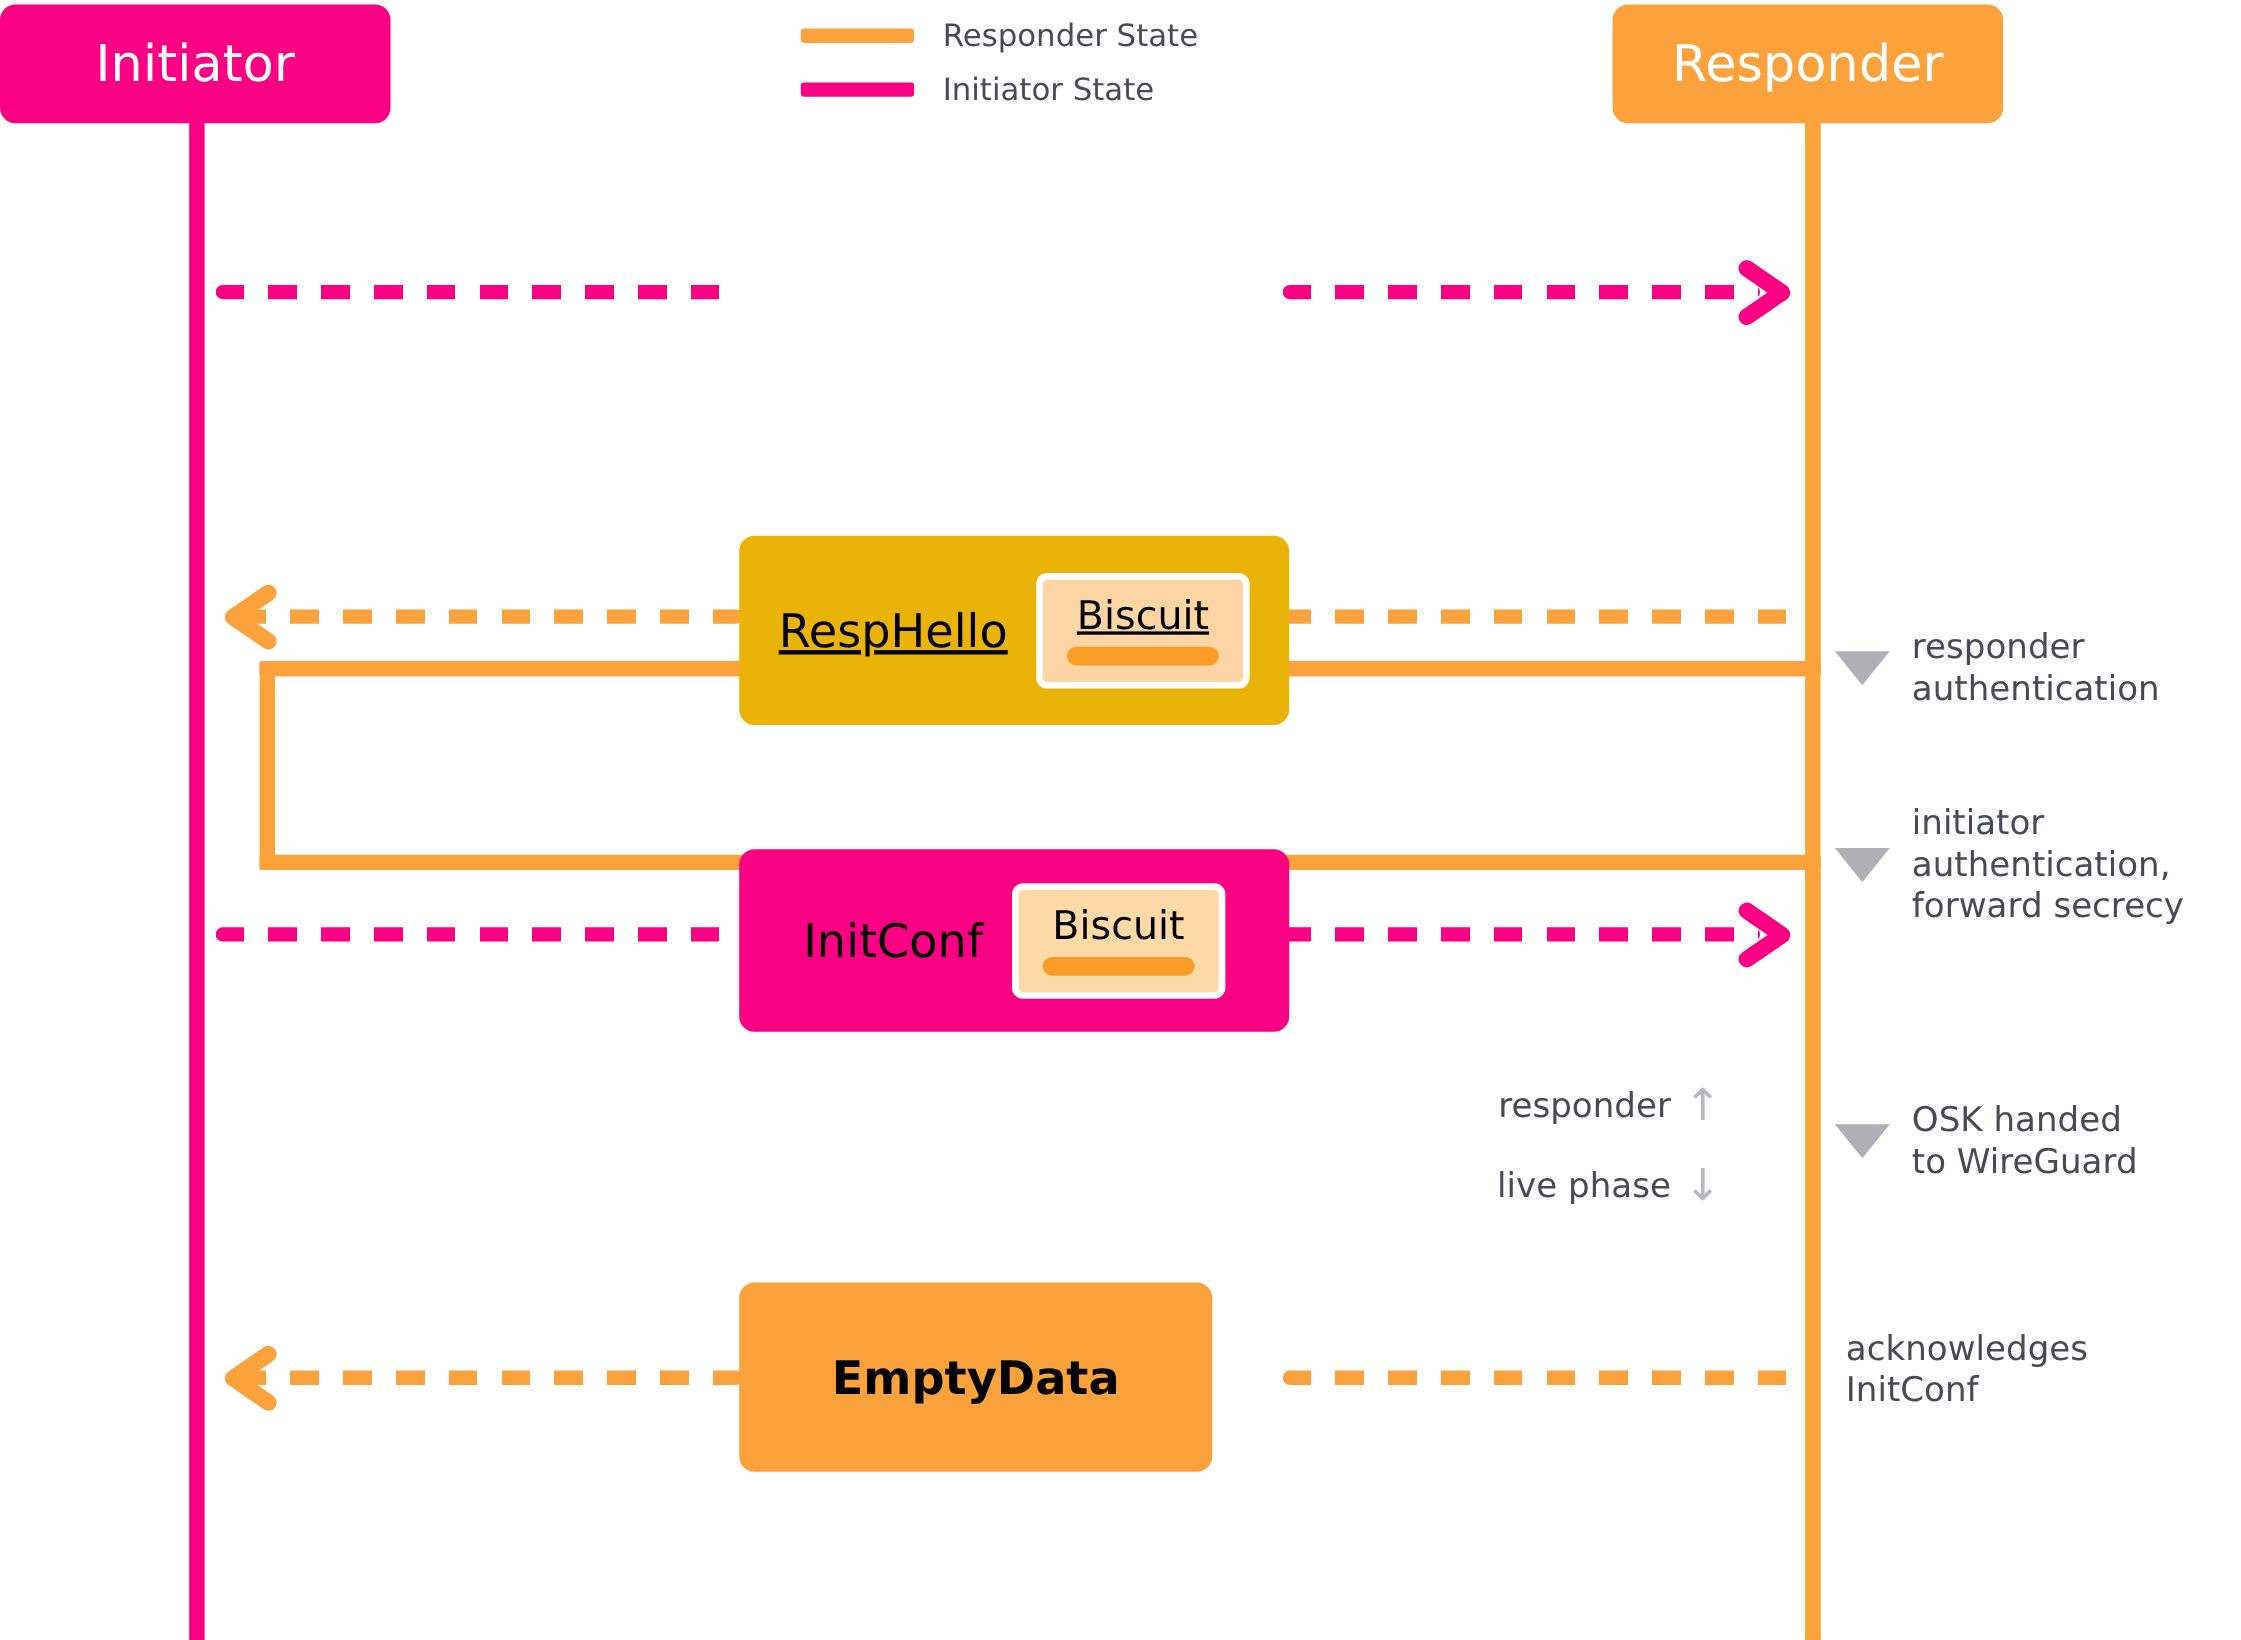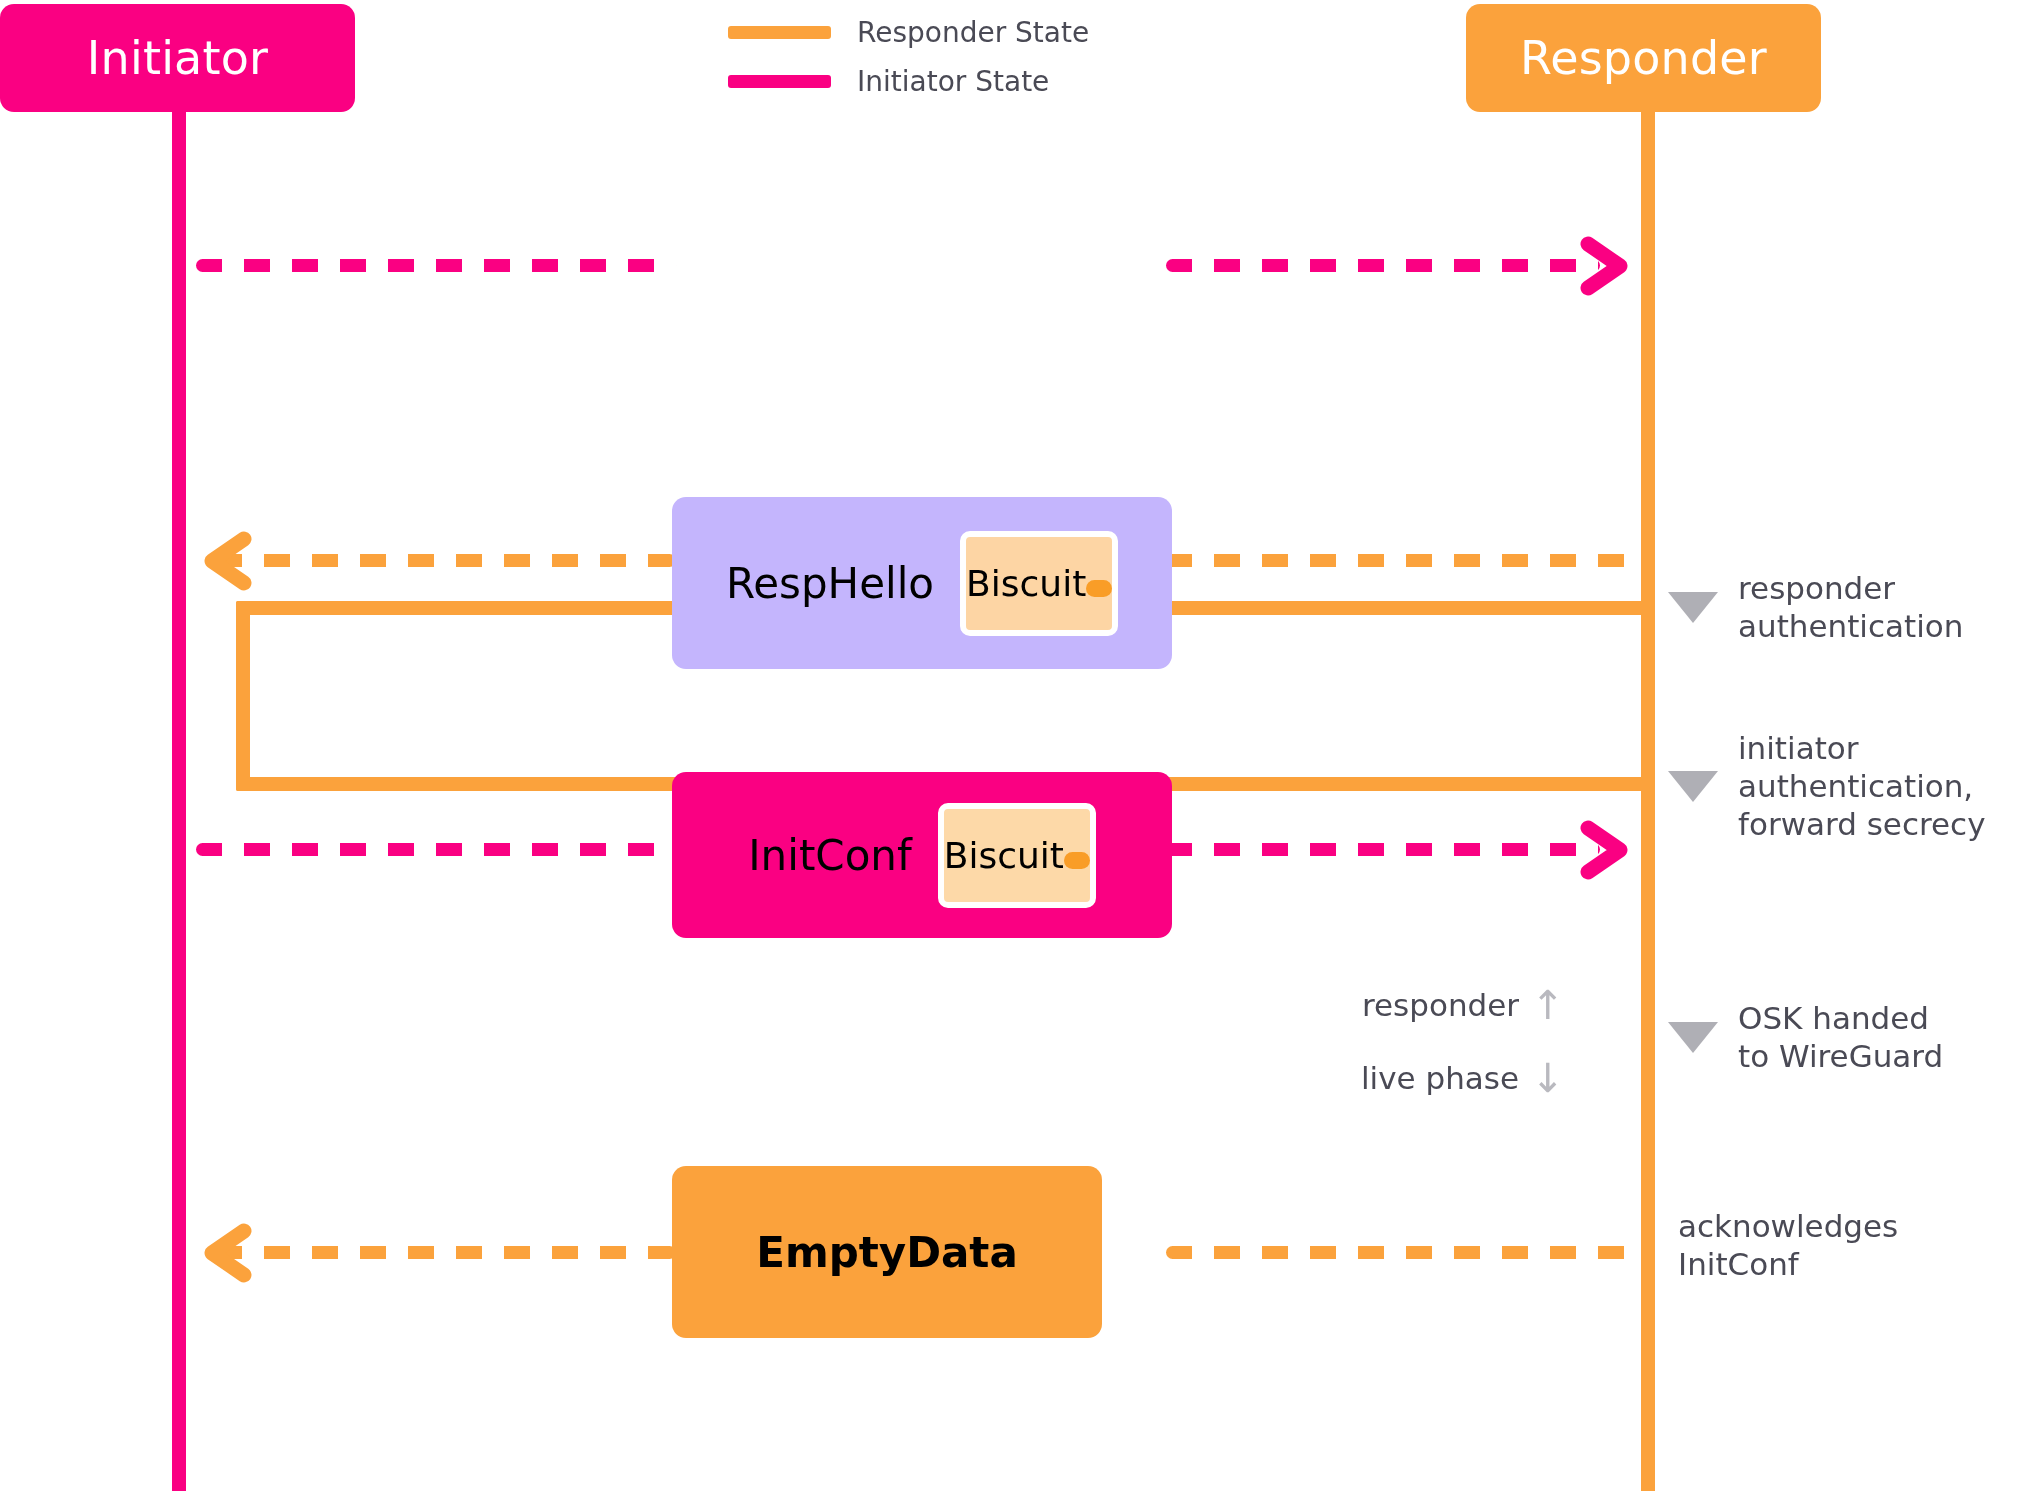--- a/index.html
+++ b/index.html
@@ -50,31 +50,31 @@
     z-index:5;
   }
   .msg-label{
     font-size:42px;color:#000000;white-space:nowrap;
   }
   .msg-inner{
     display:flex;align-items:center;justify-content:center;
     gap:26px;width:100%;height:100%;
   }
   #msg-inithello {left:672px;top:177px; width:500px;height:177px;background:#FA0082;}
-  #msg-resphello {left:672px;top:497px; width:500px;height:172px;background:#c4b5fd;}
+  #msg-resphello {left:672px;top:487px; width:500px;height:172px;background:#eab308;text-decoration:underline;}
   #msg-initconf  {left:672px;top:772px; width:500px;height:166px;background:#FA0082;}
   #msg-emptydata {left:672px;top:1166px;width:430px;height:172px;background:#FBA23C;font-weight:bold;}
 
   
   .biscuit{
-    width:158px;height:105px;
+    width:194px;height:105px;
     border:6px solid #ffffff;
     border-radius:10px;
     box-sizing:border-box;
-    display:flex;flex-direction:row;
+    display:flex;flex-direction:column;
     align-items:center;justify-content:center;
     padding-top:2px;
   }
   .biscuit.resp{background:#FDD5A4;}
   .biscuit.conf{background:#FDD9A8;}
   .biscuit-label{font-size:36px;color:#000;line-height:1;}
   .biscuit-bar{
     width:138px;height:17px;border-radius:9px;
     background:#F99D27;margin-top:9px;
   }

